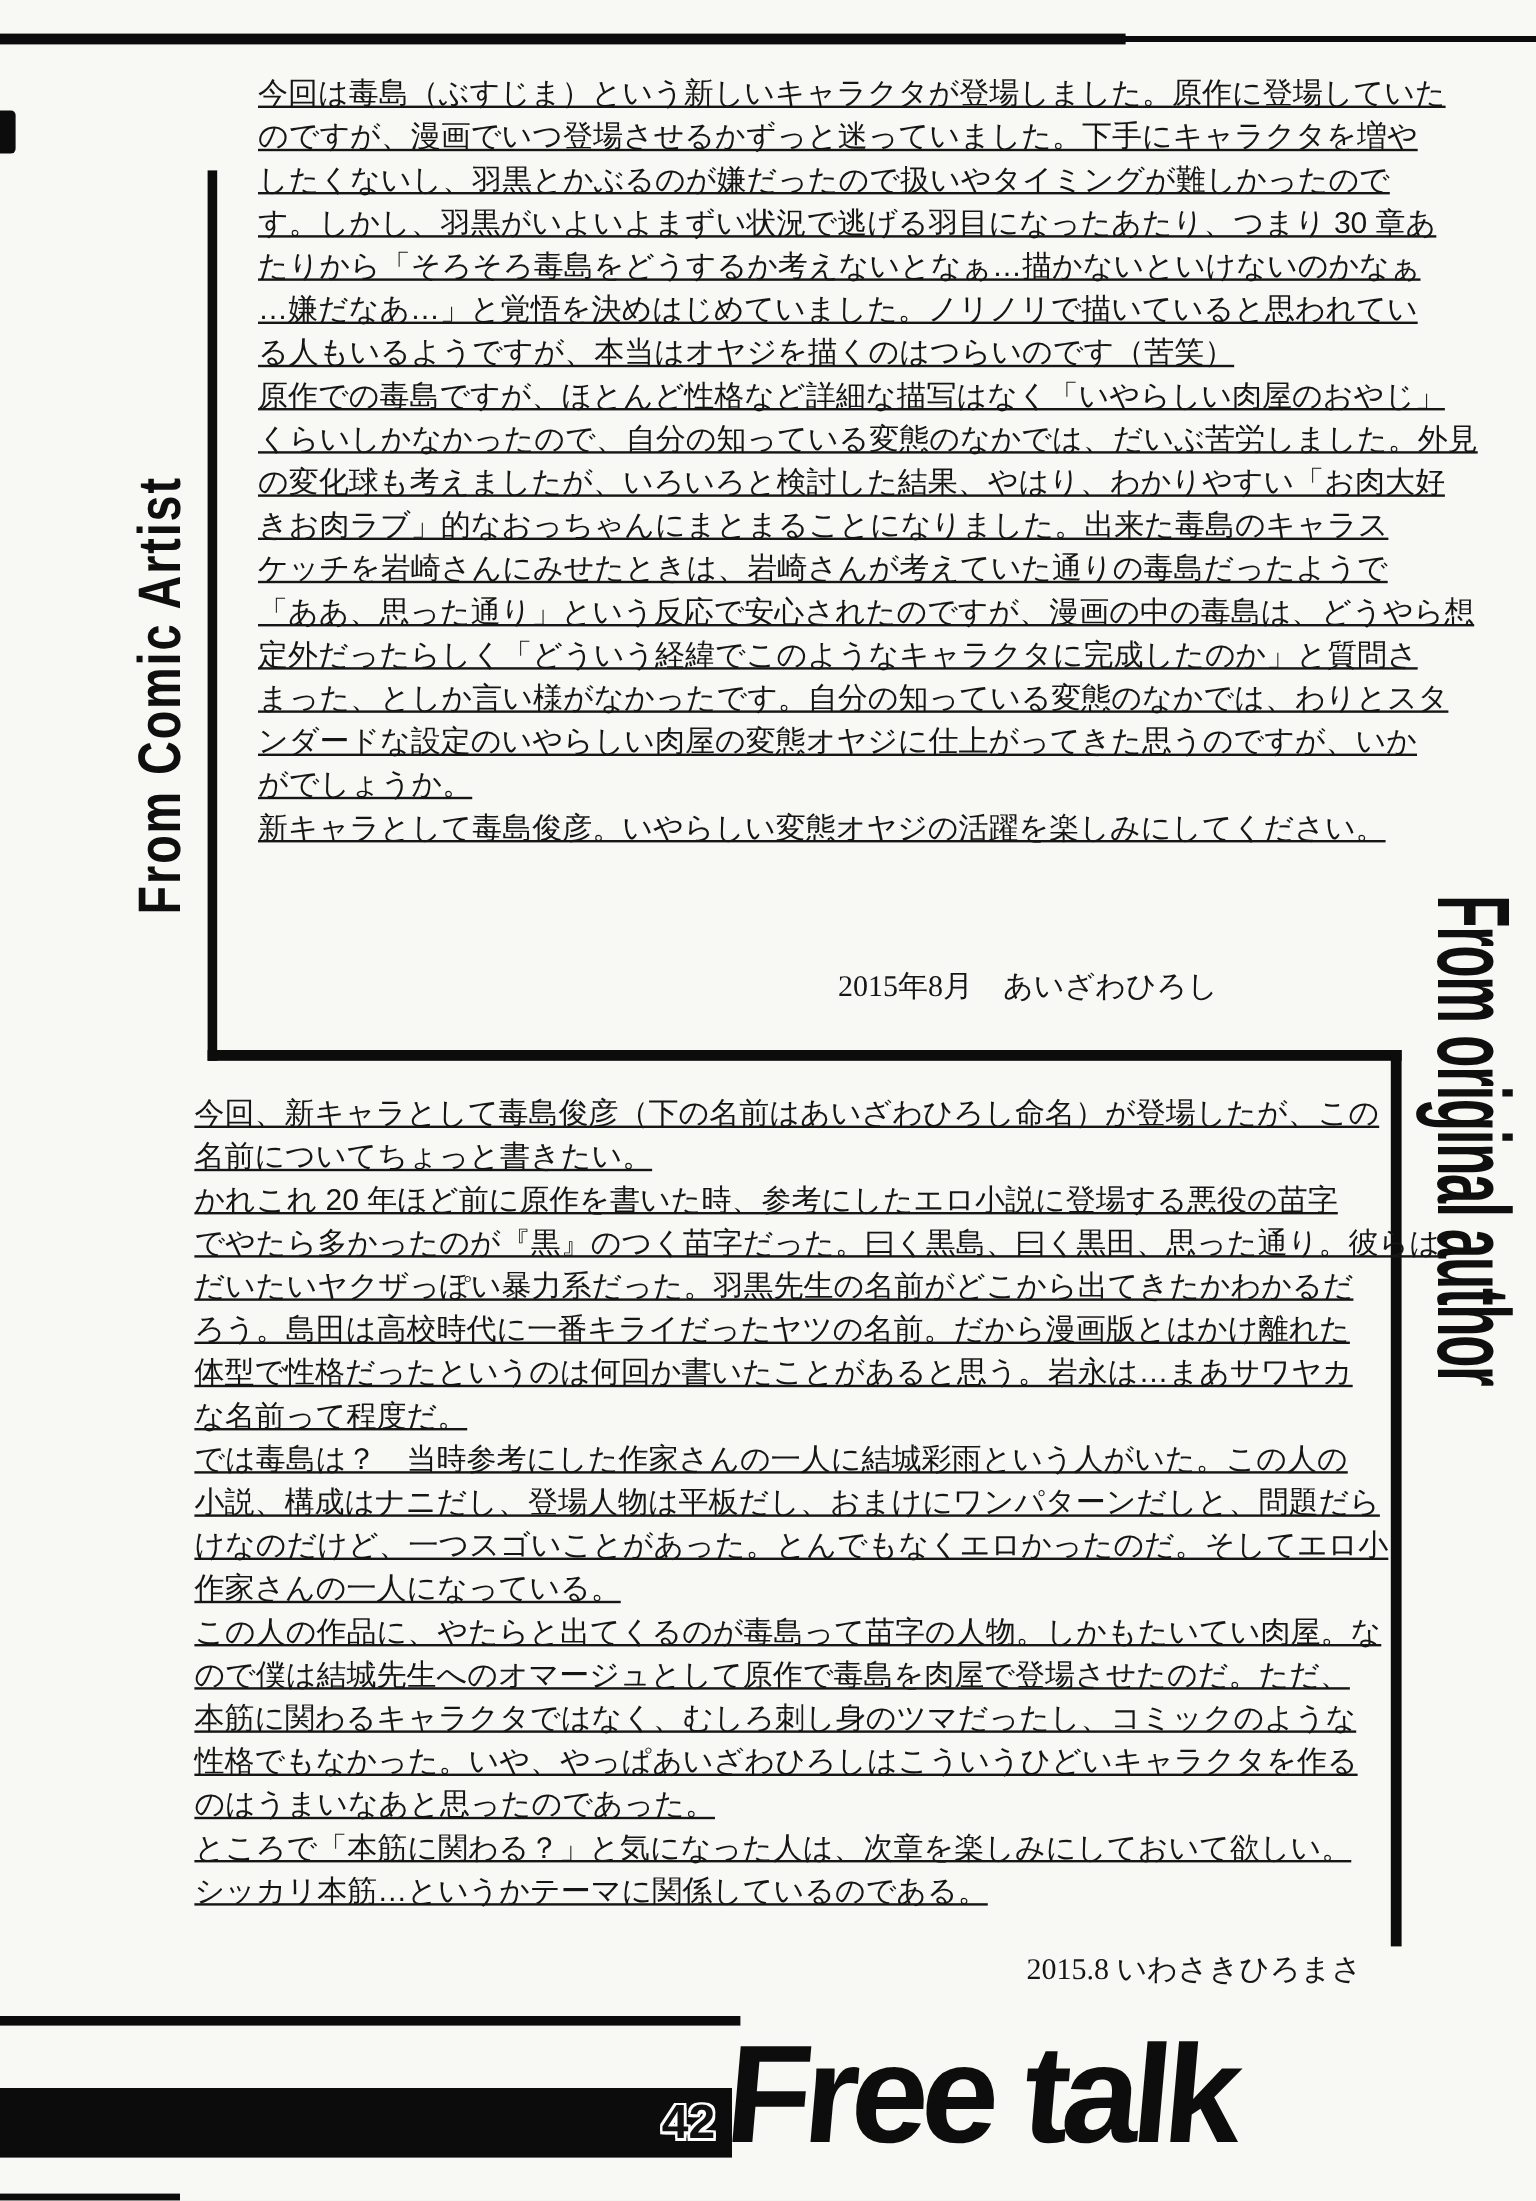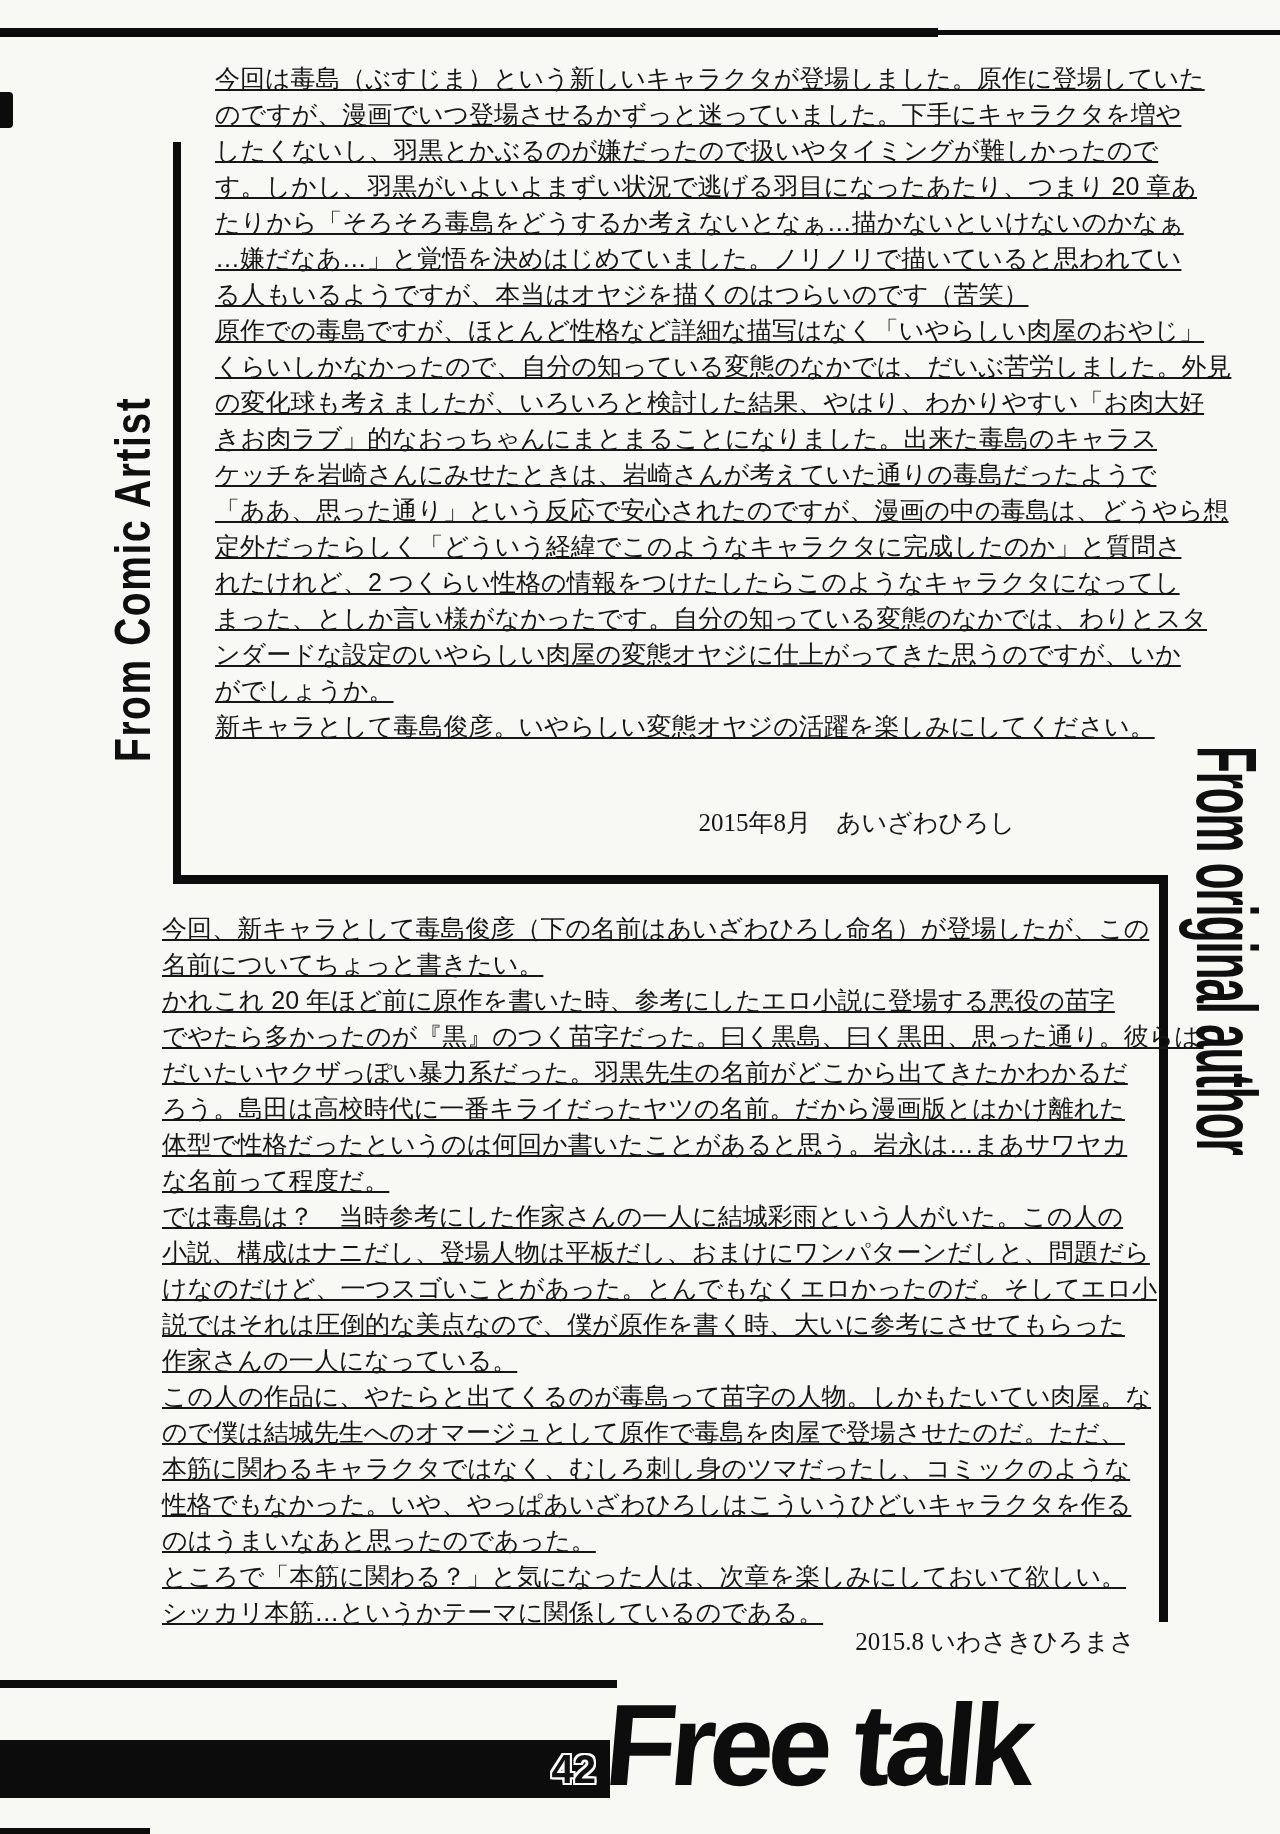--- a/index.html
+++ b/index.html
@@ -69,52 +69,50 @@
   <div class="bar frame-mid"></div>
   <div class="bar frame-right"></div>
 
   <div class="side-label left">From Comic Artist</div>
   <div class="side-label right">From original author</div>
 
   <div class="text-block block-artist">
       <div class="text-line">今回は毒島（ぶすじま）という新しいキャラクタが登場しました。原作に登場していた</div>
       <div class="text-line">のですが、漫画でいつ登場させるかずっと迷っていました。下手にキャラクタを増や</div>
       <div class="text-line">したくないし、羽黒とかぶるのが嫌だったので扱いやタイミングが難しかったので</div>
-      <div class="text-line">す。しかし、羽黒がいよいよまずい状況で逃げる羽目になったあたり、つまり 20 章あ</div>
+      <div class="text-line">す。しかし、羽黒がいよいよまずい状況で逃げる羽目になったあたり、つまり 30 章あ</div>
       <div class="text-line">たりから「そろそろ毒島をどうするか考えないとなぁ…描かないといけないのかなぁ</div>
       <div class="text-line">…嫌だなあ…」と覚悟を決めはじめていました。ノリノリで描いていると思われてい</div>
       <div class="text-line">る人もいるようですが、本当はオヤジを描くのはつらいのです（苦笑）</div>
       <div class="text-line">原作での毒島ですが、ほとんど性格など詳細な描写はなく「いやらしい肉屋のおやじ」</div>
       <div class="text-line">くらいしかなかったので、自分の知っている変態のなかでは、だいぶ苦労しました。外見</div>
       <div class="text-line">の変化球も考えましたが、いろいろと検討した結果、やはり、わかりやすい「お肉大好</div>
       <div class="text-line">きお肉ラブ」的なおっちゃんにまとまることになりました。出来た毒島のキャラス</div>
       <div class="text-line">ケッチを岩崎さんにみせたときは、岩崎さんが考えていた通りの毒島だったようで</div>
       <div class="text-line">「ああ、思った通り」という反応で安心されたのですが、漫画の中の毒島は、どうやら想</div>
       <div class="text-line">定外だったらしく「どういう経緯でこのようなキャラクタに完成したのか」と質問さ</div>
-      <div class="text-line">れたけれど、2 つくらい性格の情報をつけたしたらこのようなキャラクタになってし</div>
       <div class="text-line">まった、としか言い様がなかったです。自分の知っている変態のなかでは、わりとスタ</div>
       <div class="text-line">ンダードな設定のいやらしい肉屋の変態オヤジに仕上がってきた思うのですが、いか</div>
       <div class="text-line">がでしょうか。</div>
       <div class="text-line">新キャラとして毒島俊彦。いやらしい変態オヤジの活躍を楽しみにしてください。</div>
     </div>
   <div class="signature sig-artist">2015年8月　あいざわひろし</div>
 
   <div class="text-block block-author">
       <div class="text-line">今回、新キャラとして毒島俊彦（下の名前はあいざわひろし命名）が登場したが、この</div>
       <div class="text-line">名前についてちょっと書きたい。</div>
       <div class="text-line">かれこれ 20 年ほど前に原作を書いた時、参考にしたエロ小説に登場する悪役の苗字</div>
       <div class="text-line">でやたら多かったのが『黒』のつく苗字だった。曰く黒島、曰く黒田、思った通り。彼らは</div>
       <div class="text-line">だいたいヤクザっぽい暴力系だった。羽黒先生の名前がどこから出てきたかわかるだ</div>
       <div class="text-line">ろう。島田は高校時代に一番キライだったヤツの名前。だから漫画版とはかけ離れた</div>
       <div class="text-line">体型で性格だったというのは何回か書いたことがあると思う。岩永は…まあサワヤカ</div>
       <div class="text-line">な名前って程度だ。</div>
       <div class="text-line">では毒島は？　当時参考にした作家さんの一人に結城彩雨という人がいた。この人の</div>
       <div class="text-line">小説、構成はナニだし、登場人物は平板だし、おまけにワンパターンだしと、問題だら</div>
       <div class="text-line">けなのだけど、一つスゴいことがあった。とんでもなくエロかったのだ。そしてエロ小</div>
-      <div class="text-line">説ではそれは圧倒的な美点なので、僕が原作を書く時、大いに参考にさせてもらった</div>
       <div class="text-line">作家さんの一人になっている。</div>
       <div class="text-line">この人の作品に、やたらと出てくるのが毒島って苗字の人物。しかもたいてい肉屋。な</div>
       <div class="text-line">ので僕は結城先生へのオマージュとして原作で毒島を肉屋で登場させたのだ。ただ、</div>
       <div class="text-line">本筋に関わるキャラクタではなく、むしろ刺し身のツマだったし、コミックのような</div>
       <div class="text-line">性格でもなかった。いや、やっぱあいざわひろしはこういうひどいキャラクタを作る</div>
       <div class="text-line">のはうまいなあと思ったのであった。</div>
       <div class="text-line">ところで「本筋に関わる？」と気になった人は、次章を楽しみにしておいて欲しい。</div>
       <div class="text-line">シッカリ本筋…というかテーマに関係しているのである。</div>
     </div>
   <div class="signature sig-author">2015.8 いわさきひろまさ</div>

